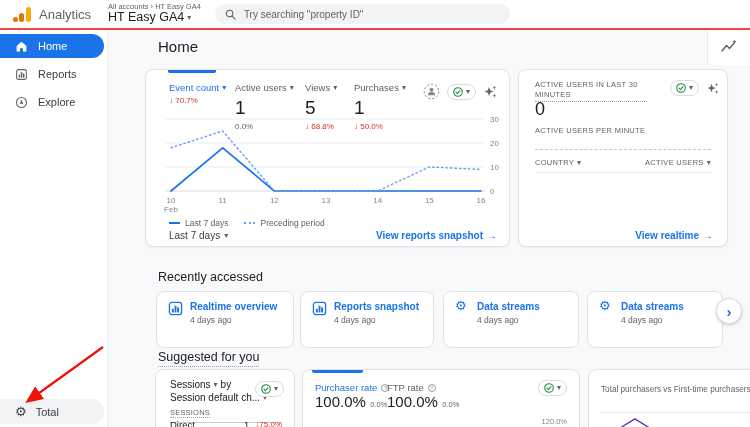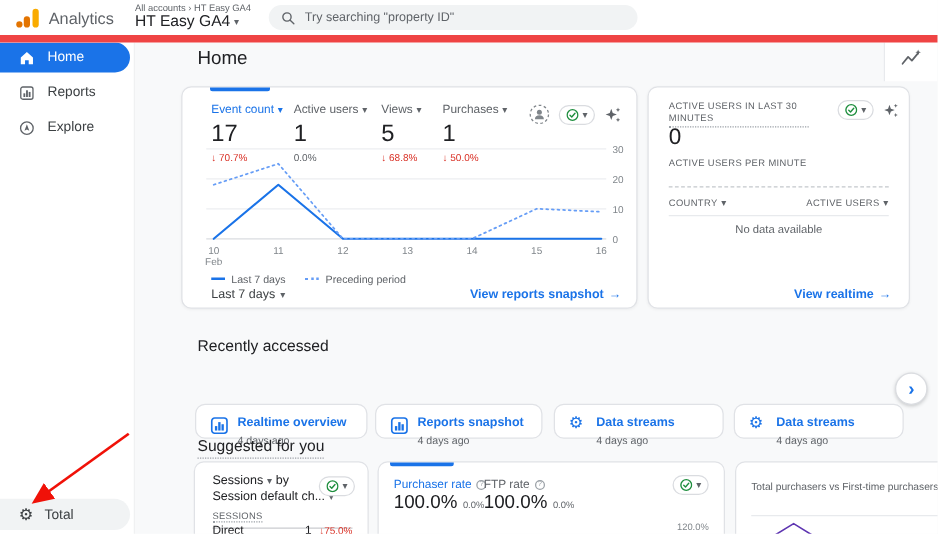--- a/index.html
+++ b/index.html
@@ -1,21 +1,21 @@
 <!DOCTYPE html>
 <html><head>
 <meta charset="utf-8">
 <style>
   html,body{margin:0;padding:0;}
   body{width:750px;height:427px;overflow:hidden;position:relative;background:#fff;
        font-family:"Liberation Sans","DejaVu Sans",sans-serif;color:#202124;
        -webkit-font-smoothing:antialiased;}
   
   .topbar{position:absolute;left:0;top:0;width:750px;height:28px;background:#fff;
-          display:flex;align-items:center;z-index:6;border-bottom:6px solid #ef4444;}
+          display:flex;align-items:center;z-index:6;border-bottom:2px solid #ef4444;}
   .ga-logo{width:18px;height:15px;position:relative;margin-left:13px;flex:0 0 auto;}
   .ga-logo .b1{position:absolute;right:0;bottom:0;width:5px;height:15px;border-radius:2.5px;background:#f9ab00;}
   .ga-logo .b2{position:absolute;left:6px;bottom:0;width:5px;height:9px;border-radius:2.5px;background:#e37400;}
   .ga-logo .b3{position:absolute;left:0;bottom:0;width:5px;height:5px;border-radius:50%;background:#e37400;}
   .product{font-size:13px;color:#5f6368;margin-left:8px;}
   .acct{margin-left:17px;line-height:1.1;}
   .crumb{font-size:7.5px;color:#5f6368;}
   .acct-name{font-size:12.5px;color:#202124;display:flex;align-items:center;gap:3px;}
   .caret{font-size:8px;color:#5f6368;line-height:1;}
   .searchbar{margin-left:14px;width:285px;height:20px;background:#f1f3f4;border-radius:10px;
@@ -71,21 +71,21 @@
   .rt-permin{position:absolute;left:16px;top:56px;font-size:7.5px;letter-spacing:.3px;color:#5f6368;}
   .rt-dash{position:absolute;left:16px;right:16px;top:79px;border-top:1px dashed #c3c7cc;}
   .rt-cols{position:absolute;left:16px;right:16px;top:88px;display:flex;justify-content:space-between;}
   .rt-col{font-size:7.5px;letter-spacing:.3px;color:#5f6368;display:flex;gap:3px;align-items:center;}
   .rt-div{position:absolute;left:16px;right:16px;top:102px;border-top:1px solid #e8eaed;}
   .rt-empty{position:absolute;left:0;right:0;top:108px;text-align:center;font-size:9px;color:#5f6368;}
   .rt-link{position:absolute;right:14px;top:160px;}
   
   .section-title{position:absolute;font-size:12.5px;color:#202124;}
   .dotted-u{border-bottom:1px dotted #9aa0a6;padding-bottom:2px;}
-  .ra-card{position:absolute;top:263px;height:28px;background:#fff;border:1px solid #e0e2e6;border-radius:8px;box-sizing:border-box;margin-top:32px;}
+  .ra-card{position:absolute;top:263px;height:57px;background:#fff;border:1px solid #e0e2e6;border-radius:8px;box-sizing:border-box;}
   .ra-icon{position:absolute;left:11px;top:9px;}
   .ra-label{position:absolute;left:33px;top:9px;font-size:10px;color:#1a73e8;font-weight:bold;white-space:nowrap;}
   .ra-time{position:absolute;left:33px;top:23px;font-size:8.5px;color:#5f6368;}
   .gear-blue{font-size:13px;color:#1a73e8;line-height:1;}
   .next-btn{position:absolute;left:608px;top:270px;width:26px;height:26px;border-radius:50%;background:#fff;
             border:1px solid #dadce0;box-shadow:0 1px 3px rgba(60,64,67,.25);display:flex;align-items:center;
             justify-content:center;z-index:4;color:#1a73e8;font-size:15px;font-weight:bold;box-sizing:border-box;}
   
   .sg-card{position:absolute;top:341px;height:120px;background:#fff;border:1px solid #e0e2e6;
            border-radius:8px;box-sizing:border-box;}
@@ -186,21 +186,20 @@
   </div>
 
   <div class="card" id="overview-card">
     <div class="tab-indicator"></div>
     <div class="metrics-row">
       <div class="metric active">
         <span class="m-label">
             <span>Event count</span>
             <span class="caret">▾</span>
           </span>
-        <span class="m-value">17</span>
         <span class="m-delta neg"><span>↓</span> <span>70.7%</span></span>
       </div>
       <div class="metric">
         <span class="m-label">
             <span>Active users</span>
             <span class="caret">▾</span>
           </span>
         <span class="m-value">1</span>
         <span class="m-delta neu">0.0%</span>
       </div>
@@ -309,21 +308,20 @@
       <div class="rt-col">
         <span>COUNTRY</span>
         <span class="caret">▾</span>
       </div>
       <div class="rt-col">
         <span>ACTIVE USERS</span>
         <span class="caret">▾</span>
       </div>
     </div>
     <div class="rt-div"></div>
-    <div class="rt-empty">No data available</div>
     <div class="blue-link rt-link">
       <span>View realtime</span>
       <span>→</span>
     </div>
   </div>
 
   <div class="section-title" style="left:50px;top:242px;">Recently accessed</div>
 
   <div class="ra-card" style="left:48px;width:138px;">
     <svg class="ra-icon" width="15" height="15" viewBox="0 0 16 16">

